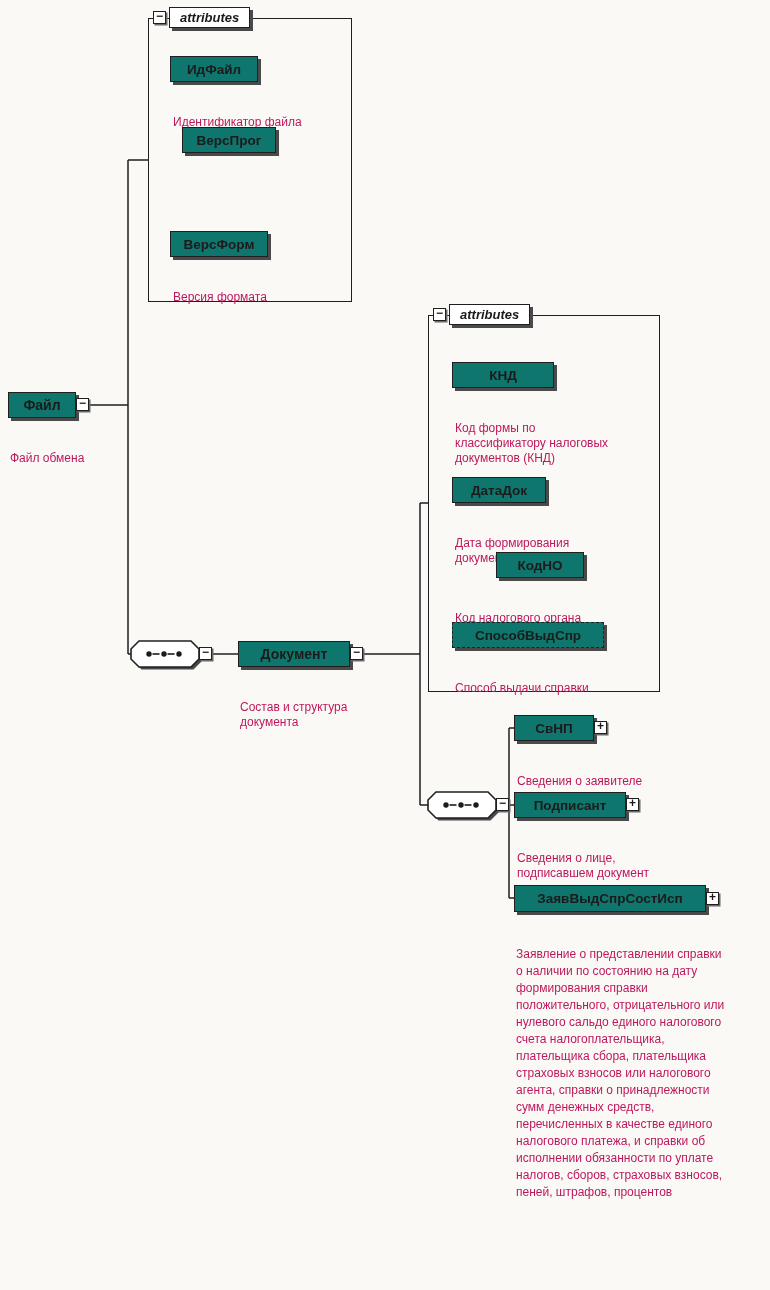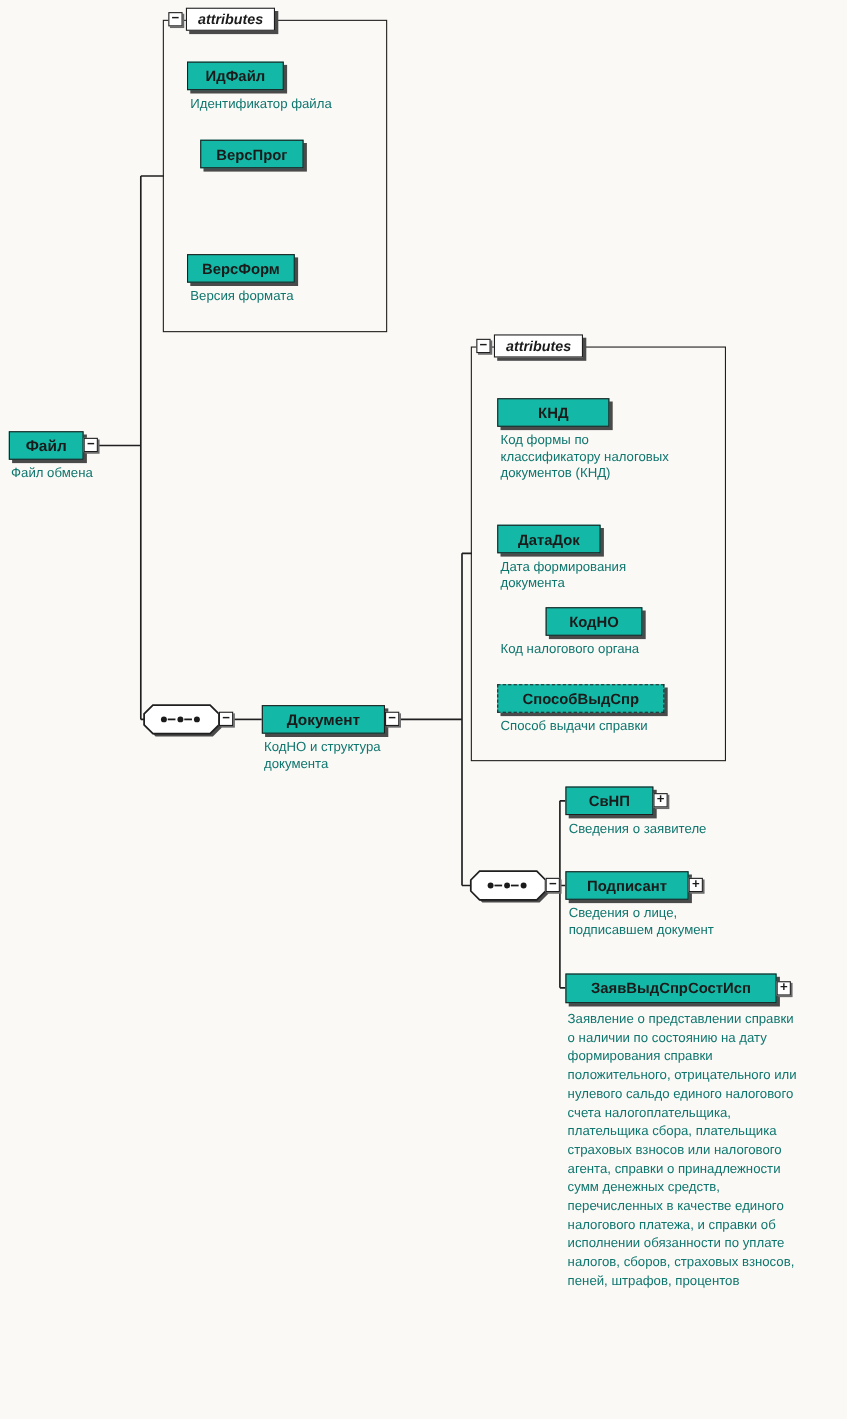--- a/index.html
+++ b/index.html
@@ -4,35 +4,35 @@
 <style>
   * { margin:0; padding:0; box-sizing:border-box; }
   html,body { background:#d9d9d6; }
   .canvas {
     position:relative; width:770px; height:1290px; margin:0 auto;
     background:#faf9f6; overflow:hidden;
     font-family:"Liberation Sans","DejaVu Sans",sans-serif; color:#1b1b1b;
   }
   svg.wires { position:absolute; left:0; top:0; }
   .node {
-    position:absolute; height:26px; background:#14b8a6;
+    position:absolute; height:26px; background:#0f766e;
     border:1.5px solid #1f1f1f; box-shadow:3px 3px 0 #4a4a4a;
     display:flex; align-items:center; justify-content:center;
     font-weight:bold; font-size:13.5px; white-space:nowrap; padding:0 6px;
     z-index:3;
   }
   .node.dashed { border-style:dashed; }
   .expander {
     position:absolute; width:13px; height:13px; background:#ffffff;
     border:1.4px solid #1f1f1f; font-size:12px; line-height:9px;
     text-align:center; font-weight:bold; z-index:4; cursor:pointer;
     box-shadow:1.5px 1.5px 0 #6a6a6a;
   }
   .caption {
-    position:absolute; font-size:12px; line-height:15px; color:#0f766e; z-index:3;
+    position:absolute; font-size:12px; line-height:15px; color:#be185d; z-index:3;margin-top:28px;
   }
   .caption.long { font-size:12px; line-height:17px; }
   .attr-container {
     position:absolute; border:1.5px solid #1f1f1f; background:transparent; z-index:1;
   }
   .attr-header { position:absolute; display:flex; align-items:center; gap:3px; z-index:5; }
   .attr-header .expander { position:static; flex:0 0 13px; }
   .hdr-box {
     background:#ffffff; border:1.5px solid #1f1f1f; box-shadow:3px 3px 0 #4a4a4a;
     font-style:italic; font-weight:bold; font-size:13px; padding:2px 10px;
@@ -82,21 +82,21 @@
       <circle class="seq-dot" cx="36" cy="15" r="2.7"></circle>
       <circle class="seq-dot" cx="51" cy="15" r="2.7"></circle>
       <line class="seq-dash" x1="24.5" y1="15" x2="31.5" y2="15"></line>
       <line class="seq-dash" x1="39.5" y1="15" x2="46.5" y2="15"></line>
     </g>
   </svg>
   <div class="expander" style="left:199px; top:647px;">−</div>
 
   <div class="node" style="left:238px; top:641px; width:112px; font-size:14px;">Документ</div>
   <div class="expander" style="left:350px; top:647px;">−</div>
-  <div class="caption" style="left:240px; top:672px; width:125px;">КодНО и структура документа</div>
+  <div class="caption" style="left:240px; top:672px; width:125px;">Состав и структура документа</div>
 
   <div class="attr-container" style="left:428px; top:315px; width:232px; height:377px;"></div>
   <div class="attr-header" style="left:433px; top:304px;">
     <div class="expander">−</div>
     <div class="hdr-box">attributes</div>
   </div>
 
   <div class="node" style="left:452px; top:362px; width:102px;">КНД</div>
   <div class="caption" style="left:455px; top:393px; width:168px;">Код формы по классификатору налоговых документов (КНД)</div>
 

